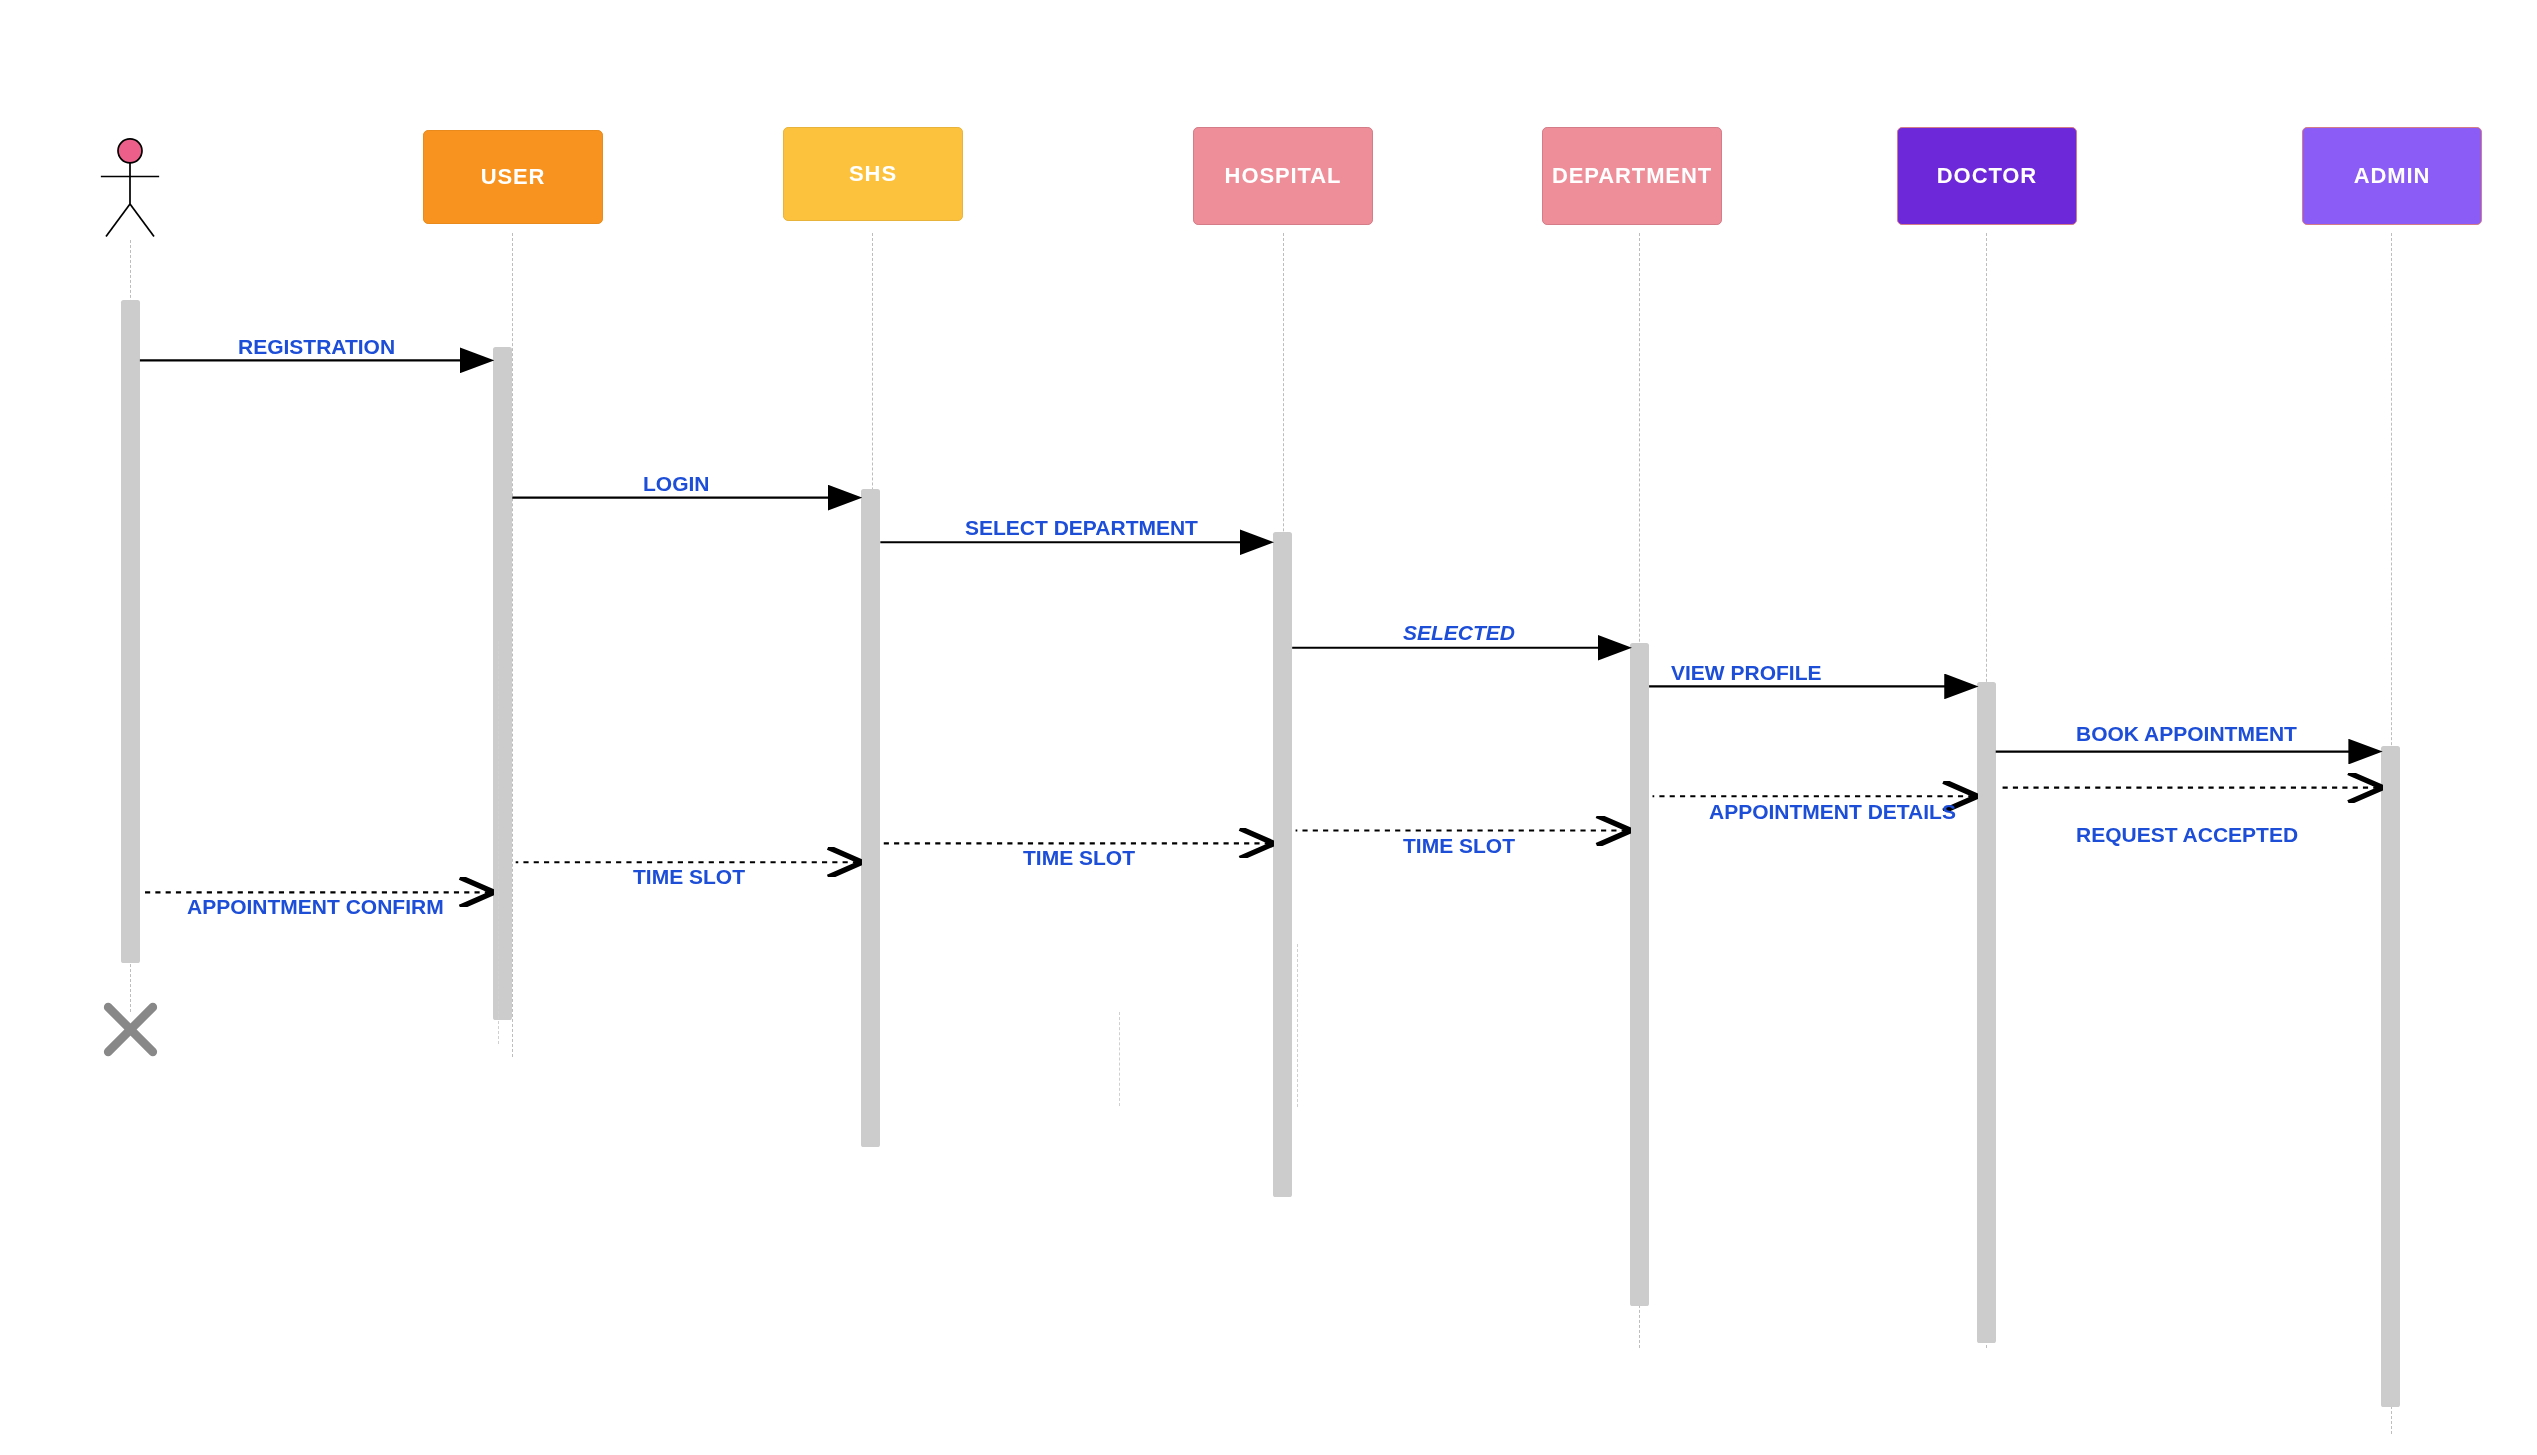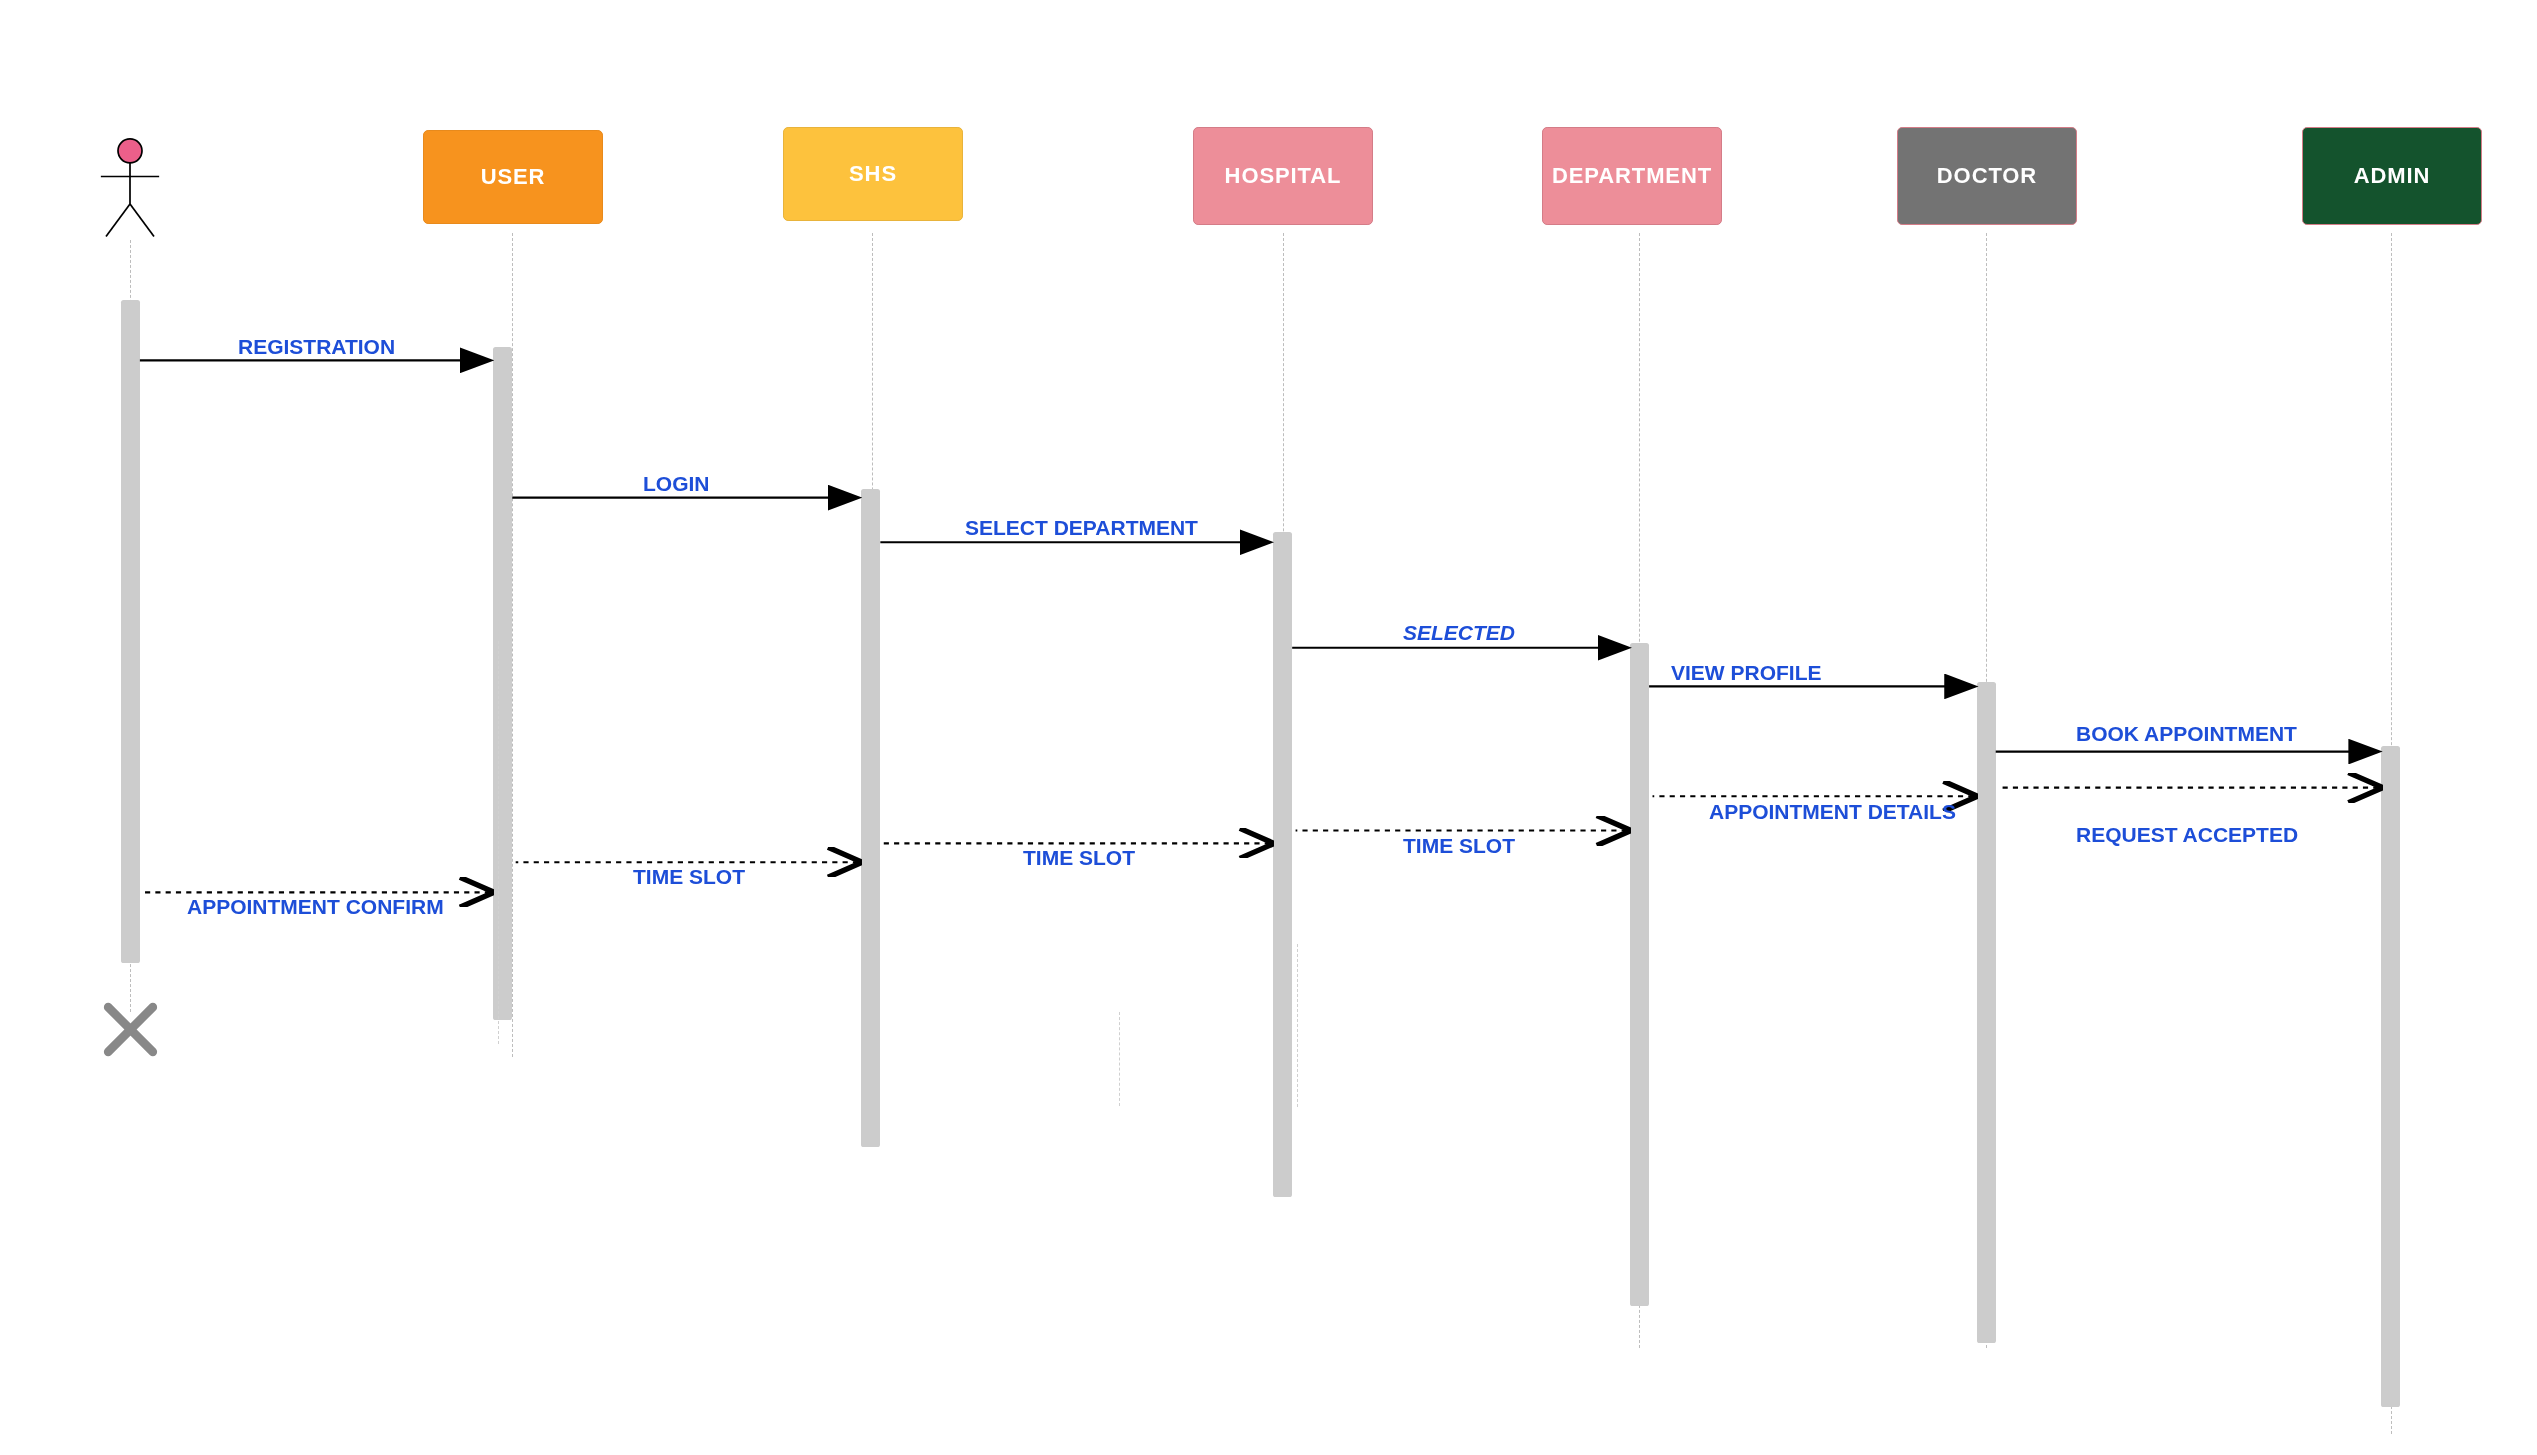--- a/index.html
+++ b/index.html
@@ -64,22 +64,22 @@
   <div class="lifeline-dash" style="left:872px; top:233px; height:901px;"></div>
   <div class="lifeline-dash" style="left:1283px; top:233px; height:944px;"></div>
   <div class="lifeline-dash" style="left:1639px; top:233px; height:1115px;"></div>
   <div class="lifeline-dash" style="left:1986px; top:233px; height:1115px;"></div>
   <div class="lifeline-dash" style="left:2391px; top:233px; height:1201px;"></div>
 
   <div class="lifeline-box" style="left:423px; top:130px; width:180px; height:94px; background:#f7931e; border-color:#e88a1c;">USER</div>
   <div class="lifeline-box" style="left:783px; top:127px; width:180px; height:94px; background:#fdc23d; border-color:#e8b33b;">SHS</div>
   <div class="lifeline-box" style="left:1193px; top:127px; width:180px; height:98px; background:#ed8e99; border-color:#d47c87;">HOSPITAL</div>
   <div class="lifeline-box" style="left:1542px; top:127px; width:180px; height:98px; background:#ed8e99; border-color:#d47c87;">DEPARTMENT</div>
-  <div class="lifeline-box" style="left:1897px; top:127px; width:180px; height:98px; background:#737373; border-color:#d47c87;">DOCTOR</div>
-  <div class="lifeline-box" style="left:2302px; top:127px; width:180px; height:98px; background:#14532d; border-color:#d47c87;">ADMIN</div>
+  <div class="lifeline-box" style="left:1897px; top:127px; width:180px; height:98px; background:#6d28d9; border-color:#d47c87;">DOCTOR</div>
+  <div class="lifeline-box" style="left:2302px; top:127px; width:180px; height:98px; background:#8b5cf6; border-color:#d47c87;">ADMIN</div>
 
   <svg class="overlay" style="left:94px; top:137px; width:72px; height:103px;" viewBox="0 0 84 120">
     <circle cx="42" cy="16" r="14" fill="#ec5f8a" stroke="#000" stroke-width="2"></circle>
     <line x1="42" y1="30" x2="42" y2="78" stroke="#000" stroke-width="2"></line>
     <line x1="8" y1="46" x2="76" y2="46" stroke="#000" stroke-width="2"></line>
     <line x1="42" y1="78" x2="14" y2="116" stroke="#000" stroke-width="2"></line>
     <line x1="42" y1="78" x2="70" y2="116" stroke="#000" stroke-width="2"></line>
   </svg>
 
   <svg class="overlay" style="left:103px; top:1002px; width:55px; height:55px;" viewBox="0 0 64 64">

